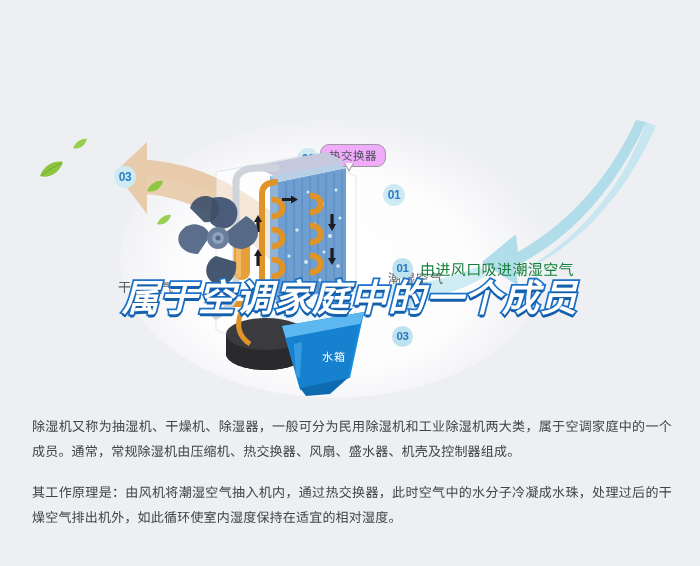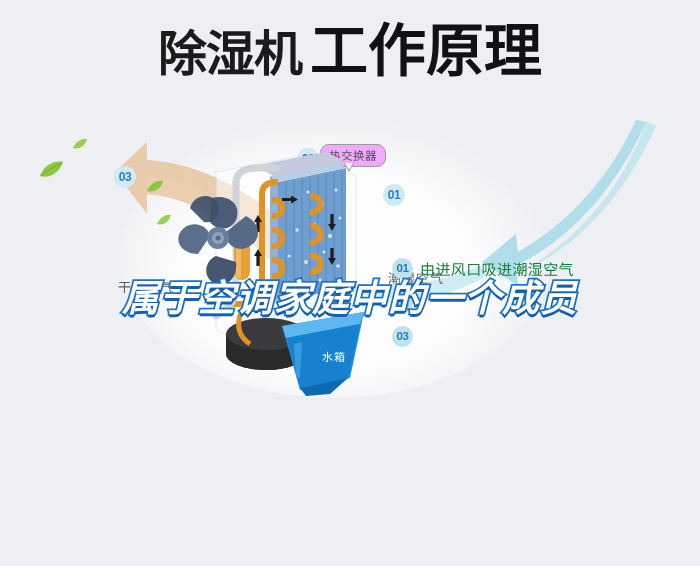--- a/index.html
+++ b/index.html
@@ -222,23 +222,20 @@
     letter-spacing: 0.2px;
     text-align: justify;
   }
   .copy p:last-child { margin-bottom: 0; }
 </style>
 </head>
 <body>
 
 <div class="page">
 
-  <div class="header">
-    <span class="t-small">除湿机</span><span class="t-big">工作原理</span>
-  </div>
 
   <div class="diagram">
 
     <div class="sheen"></div>
 
     <svg class="arrow-dry" width="290" height="185" viewBox="0 0 290 185">
       <path d="M60 42 L92 12 L92 30 C150 34 200 62 262 120 L278 150 L236 152 C186 96 140 68 92 64 L92 84 Z" fill="#e8cbaa"></path>
       <path d="M92 64 C140 68 186 96 236 152 L262 150 C206 86 152 50 92 46 Z" fill="#e9d0b4" opacity="0.65"></path>
     </svg>
 
@@ -388,14 +385,18 @@
         <span class="step-badge">02</span>
       </div>
       <div class="step">
         <span class="step-badge">03</span>
       </div>
     </div>
   </div>
 
   <div class="overlay-title">属于空调家庭中的一个成员</div>
 
+  <div class="copy">
+    <p>除湿机又称为抽湿机、干燥机、除湿器，一般可分为民用除湿机和工业除湿机两大类，属于空调家庭中的一个成员。通常，常规除湿机由压缩机、热交换器、风扇、盛水器、机壳及控制器组成。</p>
+    <p>其工作原理是：由风机将潮湿空气抽入机内，通过热交换器，此时空气中的水分子冷凝成水珠，处理过后的干燥空气排出机外，如此循环使室内湿度保持在适宜的相对湿度。</p>
+  </div>
 
 </div>
 
 </body></html>

